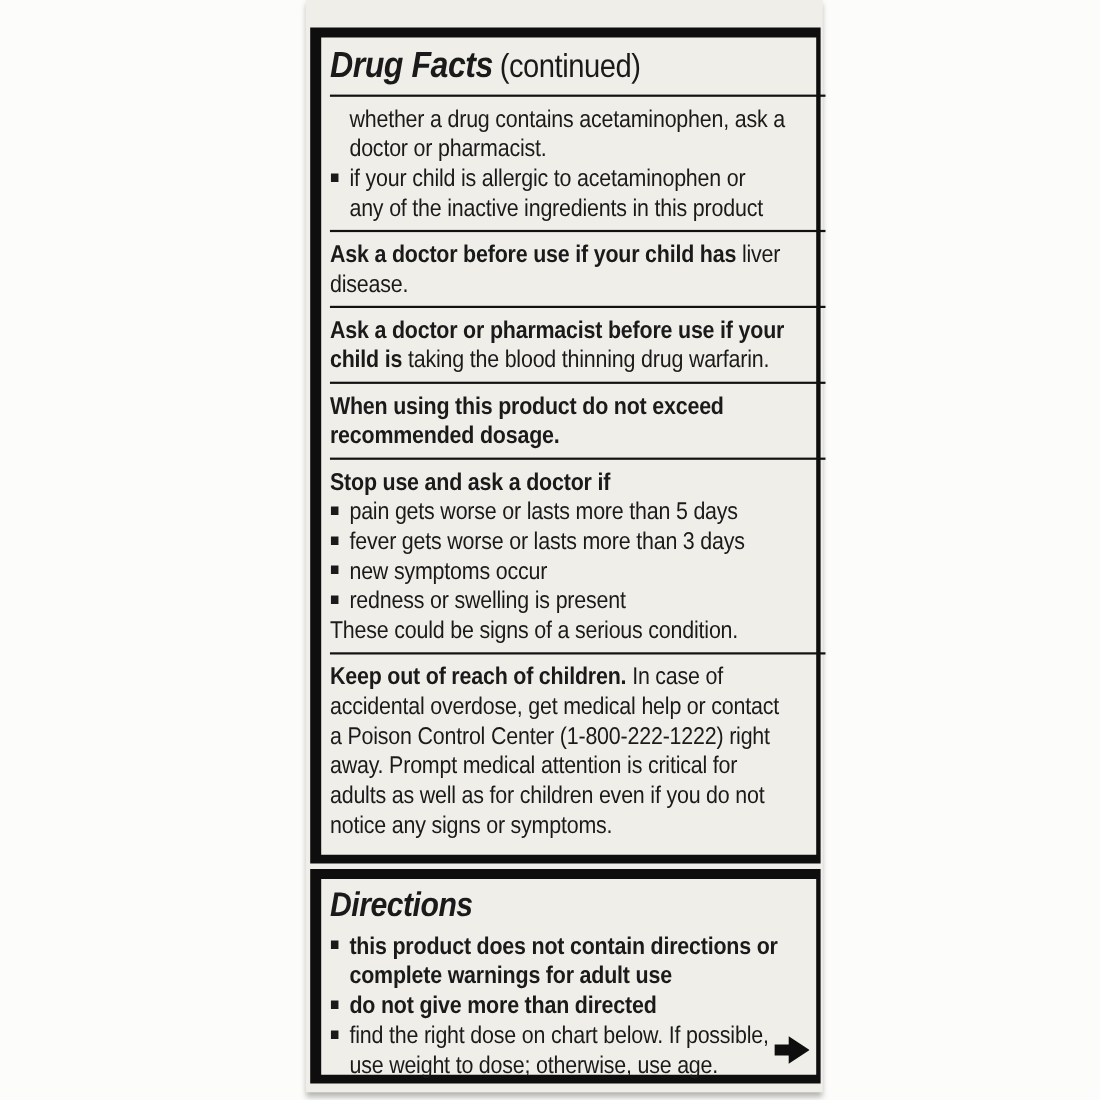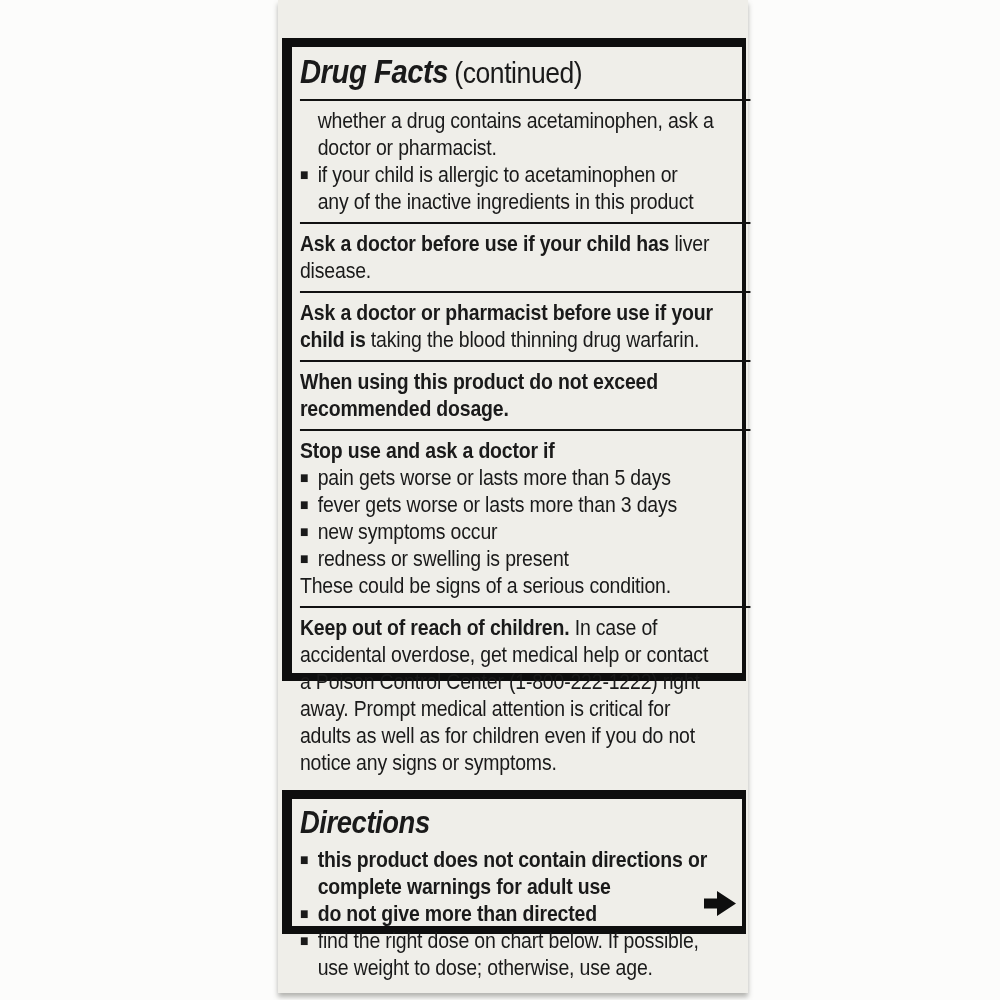--- a/index.html
+++ b/index.html
@@ -14,22 +14,22 @@
     position:absolute;left:278px;top:0;width:470px;height:993px;
     background:#efeee9;
     box-shadow:0 4px 5px rgba(90,90,85,.45);
   }
   .panel{
     position:absolute;left:4px;right:2px;box-sizing:border-box;
     border:solid #0e0e0e;
     border-width:9px 4px 8px 10px;
     background:#efeee9;
   }
-  .panel-drugfacts{top:38px;height:643px;}
-  .panel-directions{top:790px;height:144px;}
+  .panel-drugfacts{top:25px;height:760px;}
+  .panel-directions{top:790px;height:195px;}
   .content{padding:4px 6px 0 9px;}
   .squeeze{width:113%;transform:scaleX(0.885);transform-origin:0 0;}
   .df-title{margin-top:2px;white-space:nowrap;}
   .df-title .main{font-style:italic;font-weight:700;font-size:33px;letter-spacing:-0.5px;}
   .df-title .suffix{font-weight:400;font-size:30px;margin-left:7px;letter-spacing:-0.5px;}
   .title-rule{border-top:2px solid #111;margin:8px 0 6px;}
   .rule{border-top:2px solid #111;margin:7px 0 6px;}
   .line{font-size:22px;line-height:27px;letter-spacing:-0.2px;white-space:nowrap;}
   .line b{font-weight:700;}
   .cont{padding-left:20px;}

